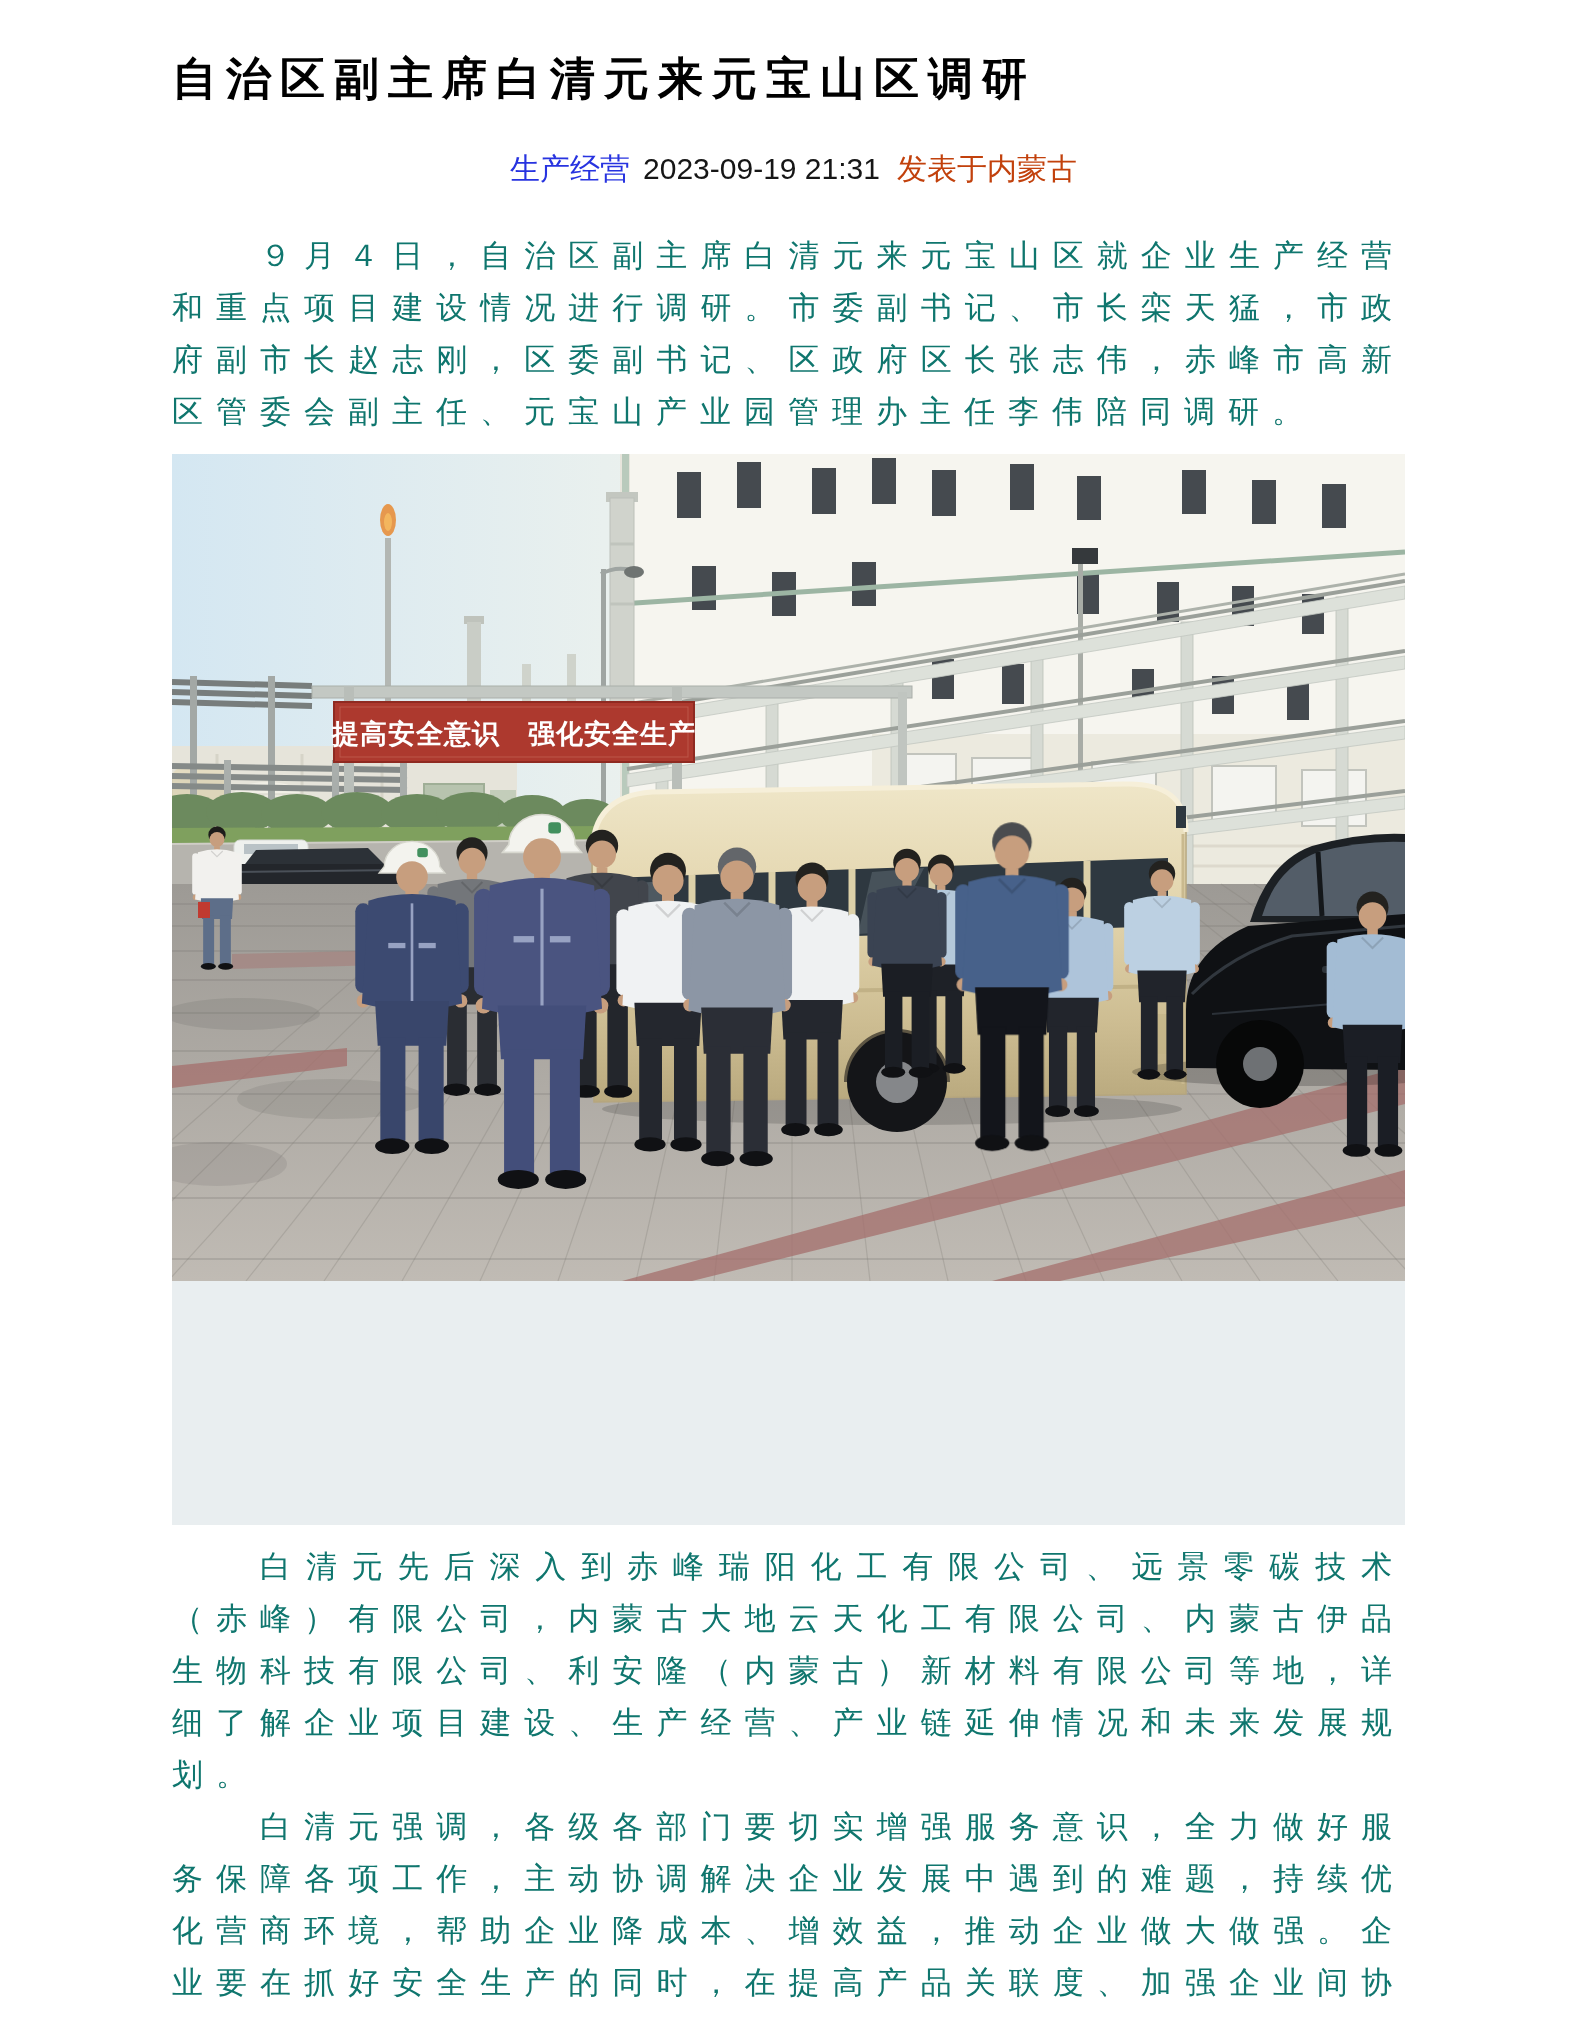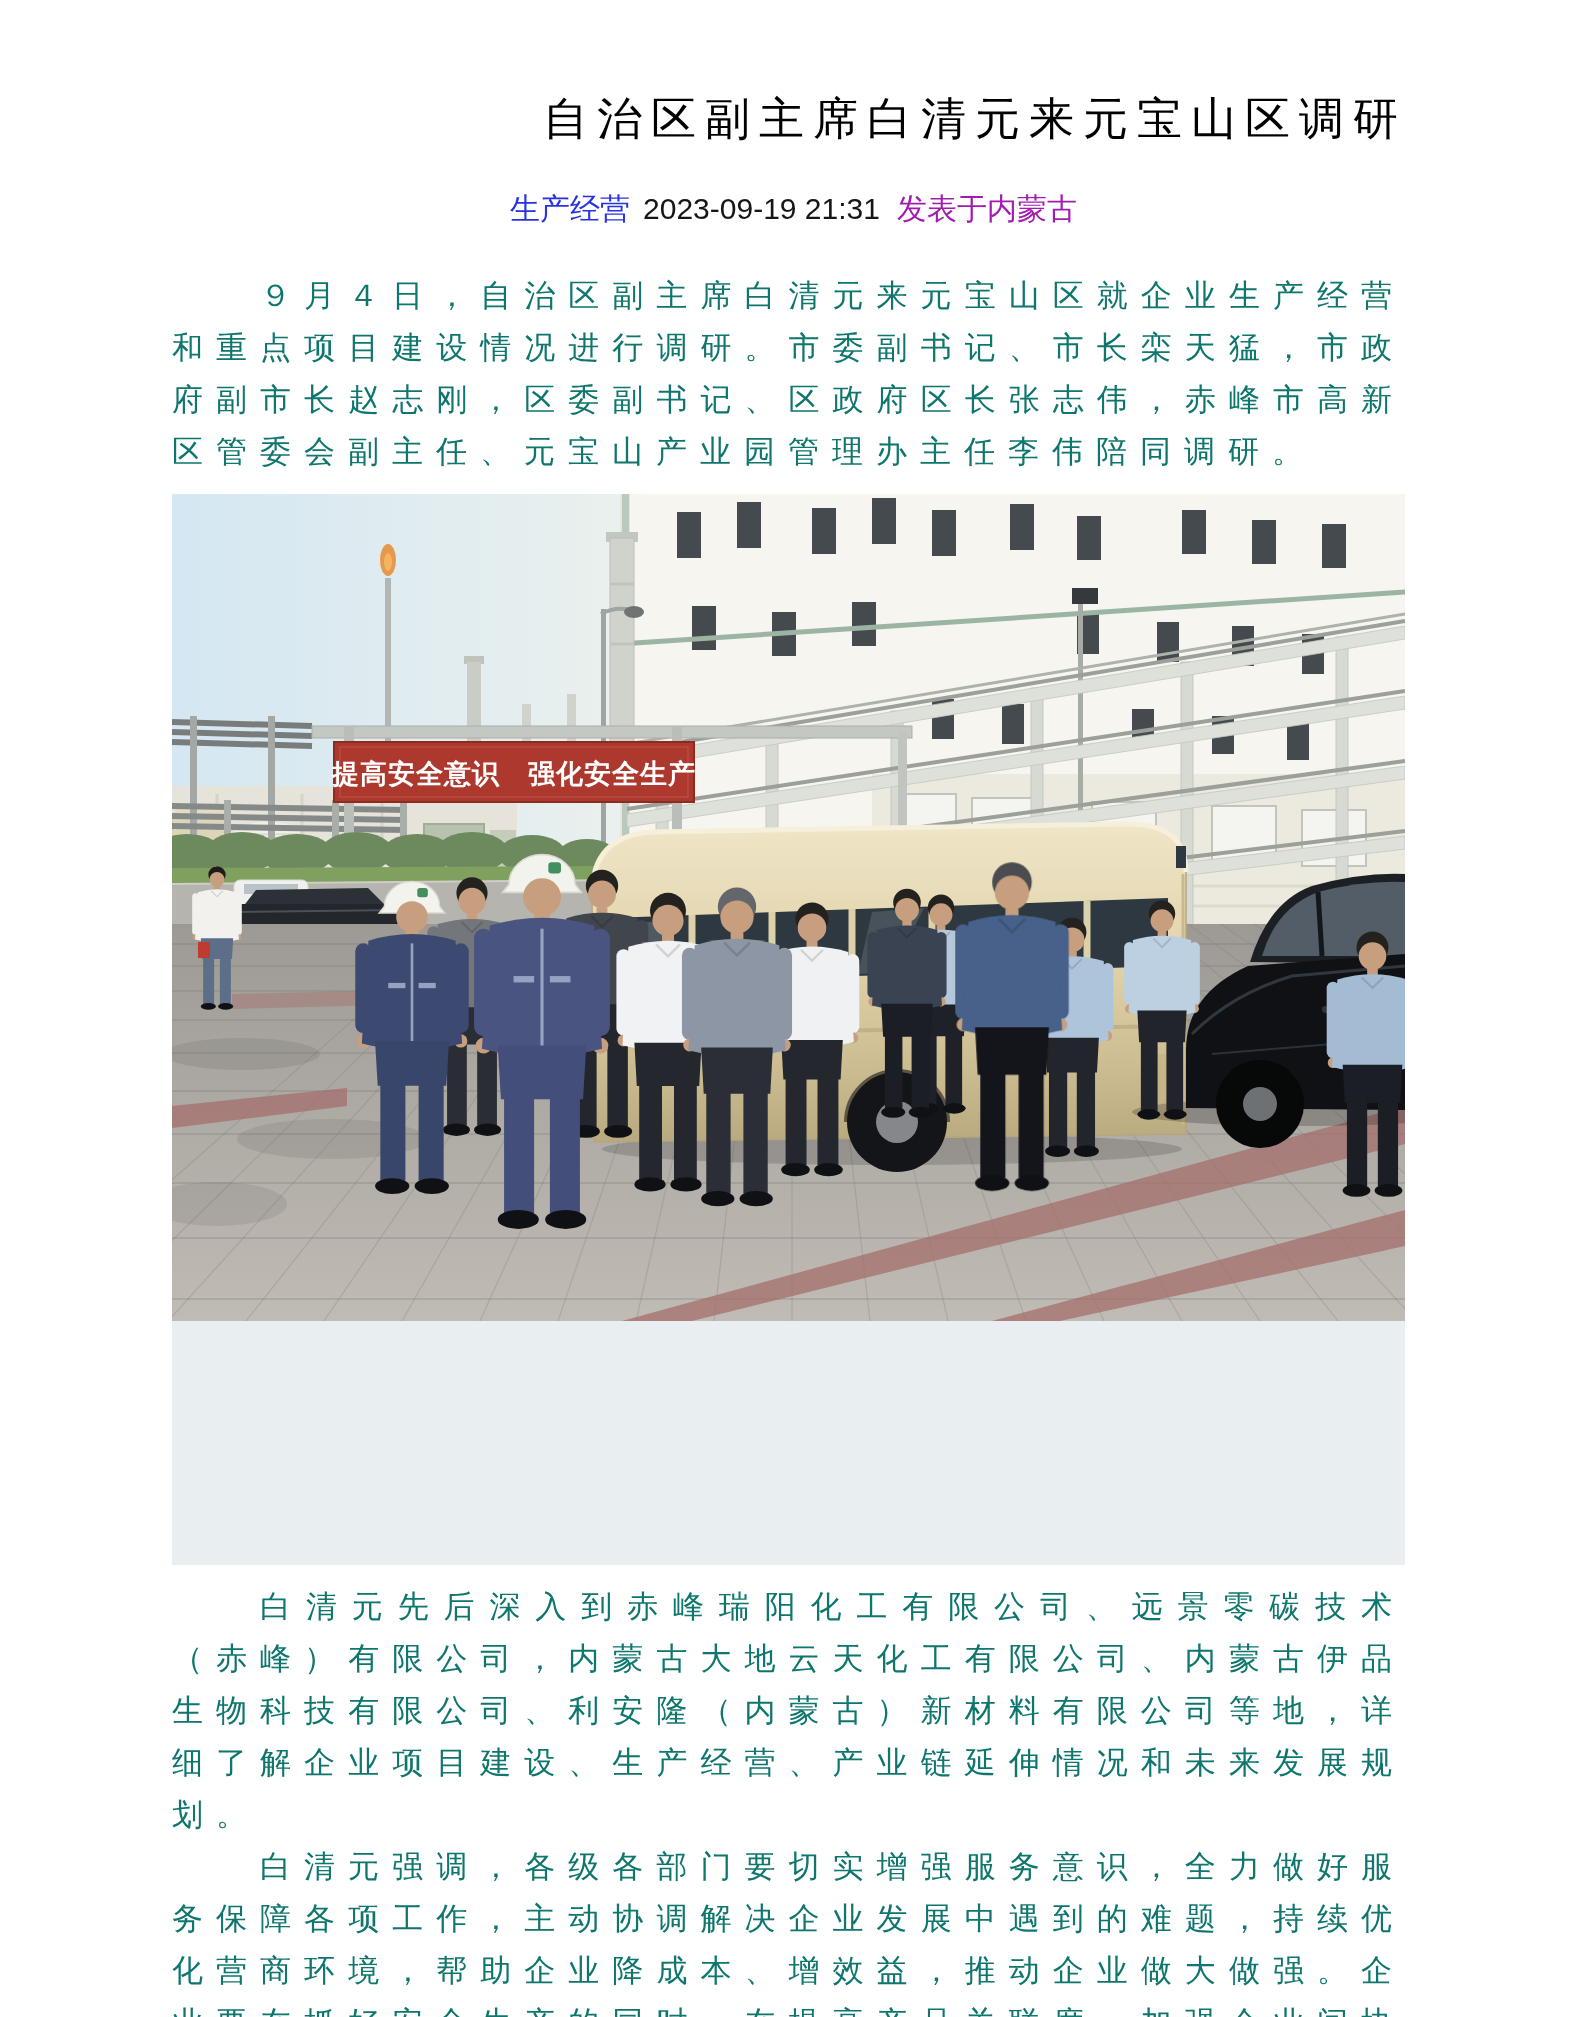--- a/index.html
+++ b/index.html
@@ -1,23 +1,23 @@
 <!DOCTYPE html>
 <html><head>
 <meta charset="utf-8">
 <style>
   html,body{margin:0;padding:0;background:#ffffff;overflow:hidden;}
   body{width:1587px;height:2017px;font-family:"Liberation Sans","DejaVu Sans",sans-serif;}
   .page{position:relative;width:1587px;height:2017px;background:#fff;}
-  .title{margin:88px 180px 0 172px;text-align:right;font-size:45px;line-height:62px;
-         font-weight:400;letter-spacing:9px;color:#000;}
+  .title{margin:48px 180px 0 172px;text-align:left;font-size:45px;line-height:62px;
+         font-weight:700;letter-spacing:9px;color:#000;}
   .byline{margin:38px 0 0;text-align:center;font-size:30px;line-height:42px;color:#161616;}
   .byline .account{color:#2733e0;margin-right:13px;cursor:pointer;}
   .byline .dt{color:#161616;}
-  .byline .loc{margin-left:17px;color:#a21caf;}
+  .byline .loc{margin-left:17px;color:#c2410c;}
   .content{margin:0 182px 0 172px;}
   p.para{margin:0;font-size:31px;line-height:52px;letter-spacing:13px;color:#0f766e;
          text-align:justify;text-indent:88px;}
   p.para.first{margin-top:40px;}
   figure.photo{margin:16px 0;padding:0;width:1233px;height:1071px;overflow:hidden;background:#e9eef0;}
   figure.photo svg{display:block;width:1233px;height:827px;}
   .banner-label{font-family:"Liberation Sans","DejaVu Sans",sans-serif;font-weight:bold;}
 </style>
 </head>
 <body>

